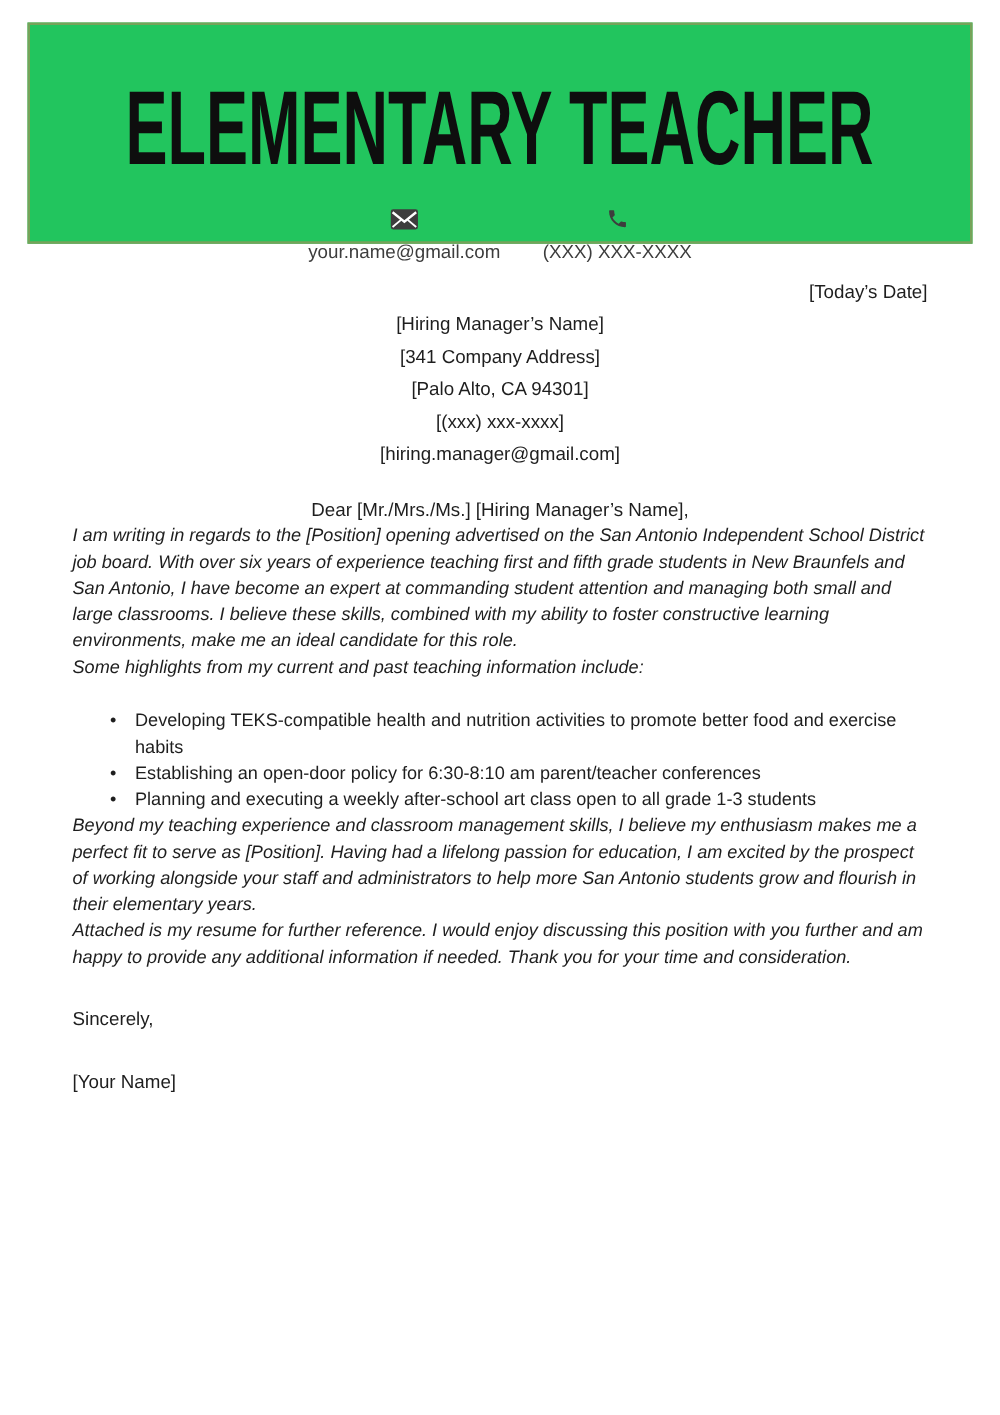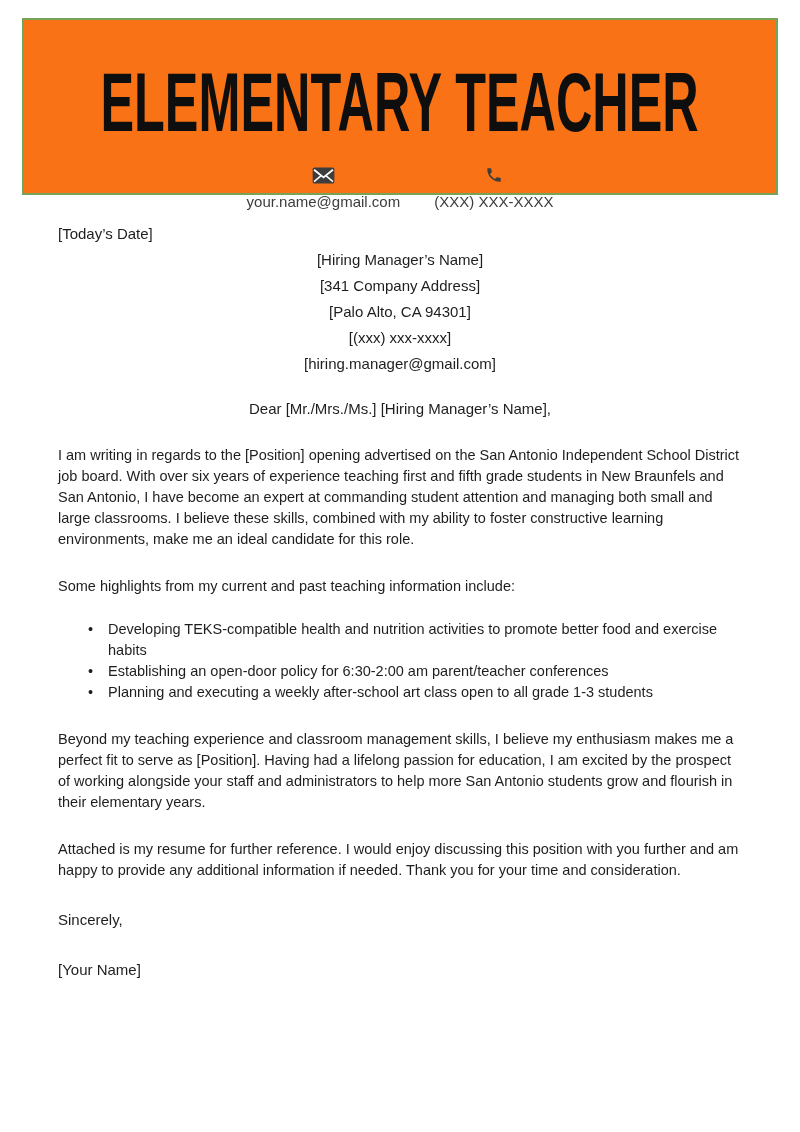--- a/index.html
+++ b/index.html
@@ -12,21 +12,21 @@
     color: #1e1e1e;
     overflow: hidden;
   }
   
   .letterhead {
     box-sizing: border-box;
     position: absolute;
     left: 22px; top: 18px;
     width: 756px; height: 177px;
     border: 2px solid #76a35a;
-    background: #f97316;
+    background: #22c55e;
     display: flex;
     flex-direction: column;
     align-items: center;
   }
   .lh-title {
     margin-top: 40px;
     font-size: 84px;
     font-weight: 700;
     line-height: 1;
     letter-spacing: 0px;
@@ -56,36 +56,37 @@
   
   .letter {
     position: absolute;
     left: 58px; top: 195px;
     width: 684px;
   }
   .date-line {
     margin-top: 26px;
     font-size: 15px;
     line-height: 26px;
+    text-align: right;
   }
   .recipient {
     font-size: 15px;
     line-height: 26px;
     text-align: center;
   }
   .salutation {
     margin-top: 21px;
     font-size: 15px;
     line-height: 21px;
     text-align: center;
   }
   .para {
-    margin-top: 26px;
     font-size: 14.5px;
     line-height: 21px;
+    font-style: italic;
   }
   .bullets {
     margin-top: 22px;
     padding-left: 30px;
   }
   .bullet-item {
     display: flex;
     font-size: 14.5px;
     line-height: 21px;
   }
@@ -158,21 +159,21 @@
 
     <div class="para">Some highlights from my current and past teaching information include:</div>
 
     <div class="bullets">
       <div class="bullet-item">
         <span class="bullet-marker">•</span>
         <span class="bullet-text">Developing TEKS-compatible health and nutrition activities to promote better food and exercise habits</span>
       </div>
       <div class="bullet-item">
         <span class="bullet-marker">•</span>
-        <span class="bullet-text">Establishing an open-door policy for 6:30-2:00 am parent/teacher conferences</span>
+        <span class="bullet-text">Establishing an open-door policy for 6:30-8:10 am parent/teacher conferences</span>
       </div>
       <div class="bullet-item">
         <span class="bullet-marker">•</span>
         <span class="bullet-text">Planning and executing a weekly after-school art class open to all grade 1-3 students</span>
       </div>
     </div>
 
     <div class="para">Beyond my teaching experience and classroom management skills, I believe my enthusiasm makes me a perfect fit to serve as [Position]. Having had a lifelong passion for education, I am excited by the prospect of working alongside your staff and administrators to help more San Antonio students grow and flourish in their elementary years.</div>
 
     <div class="para">Attached is my resume for further reference. I would enjoy discussing this position with you further and am happy to provide any additional information if needed. Thank you for your time and consideration.</div>

